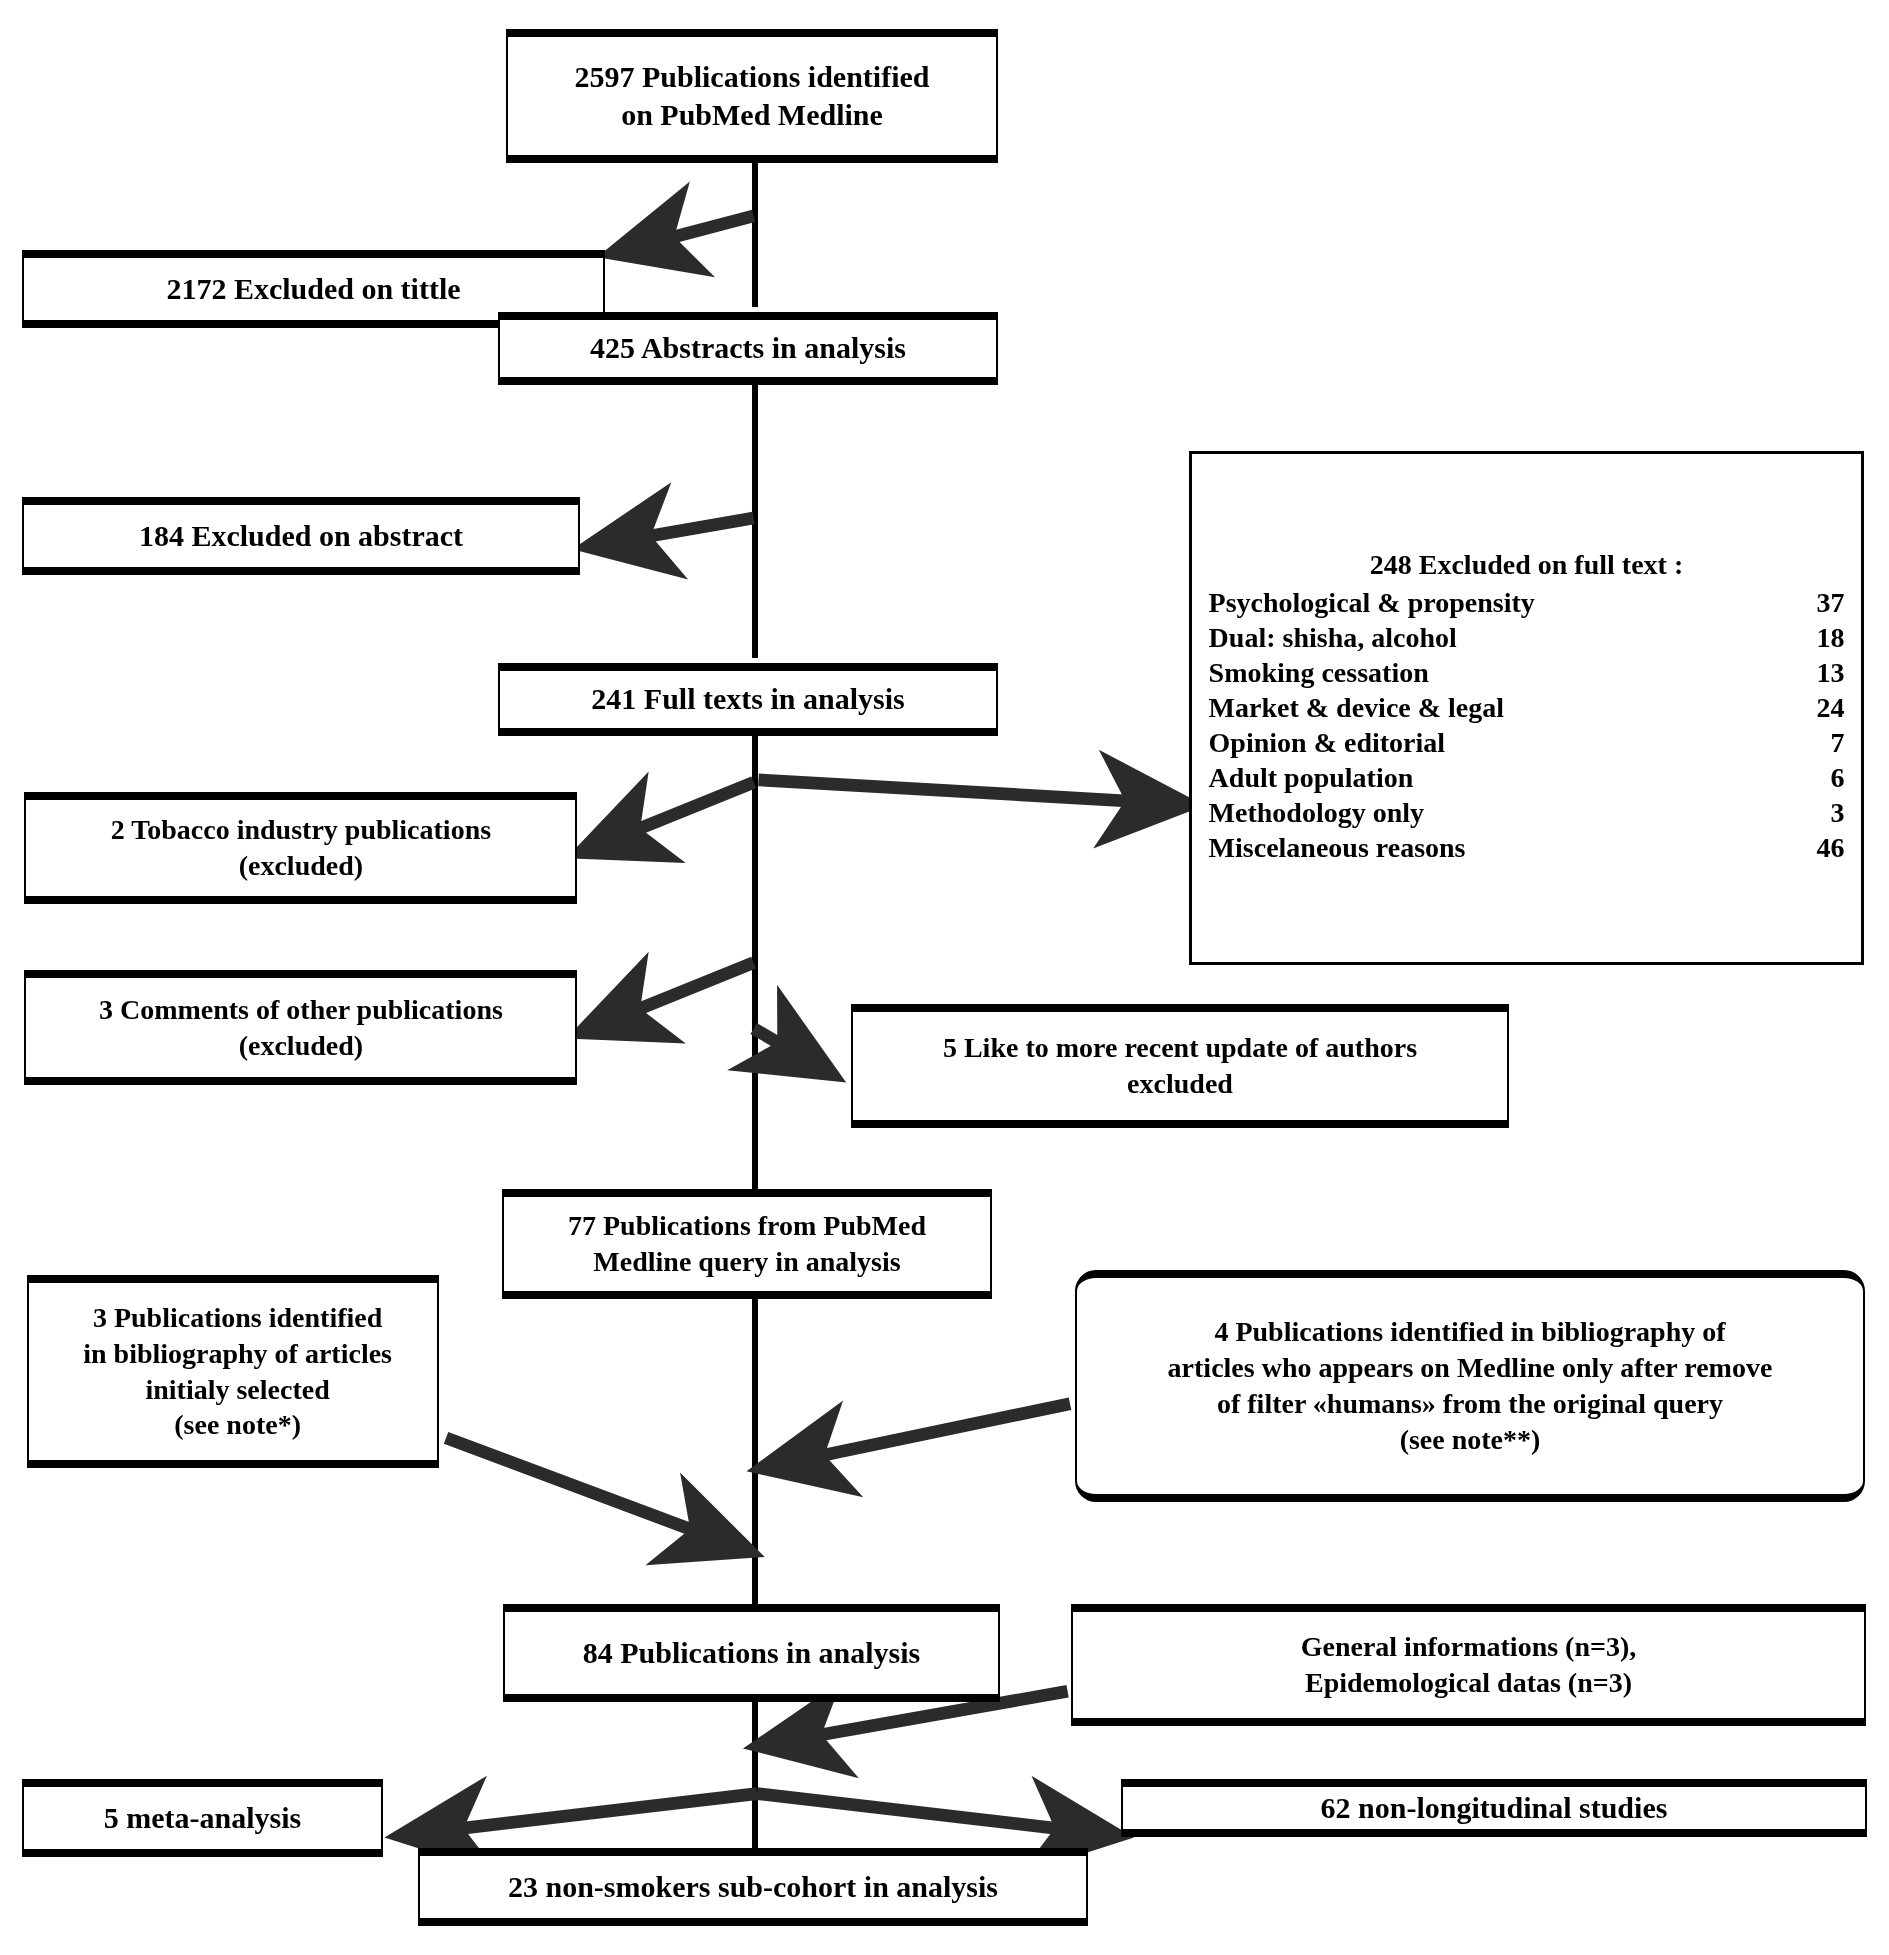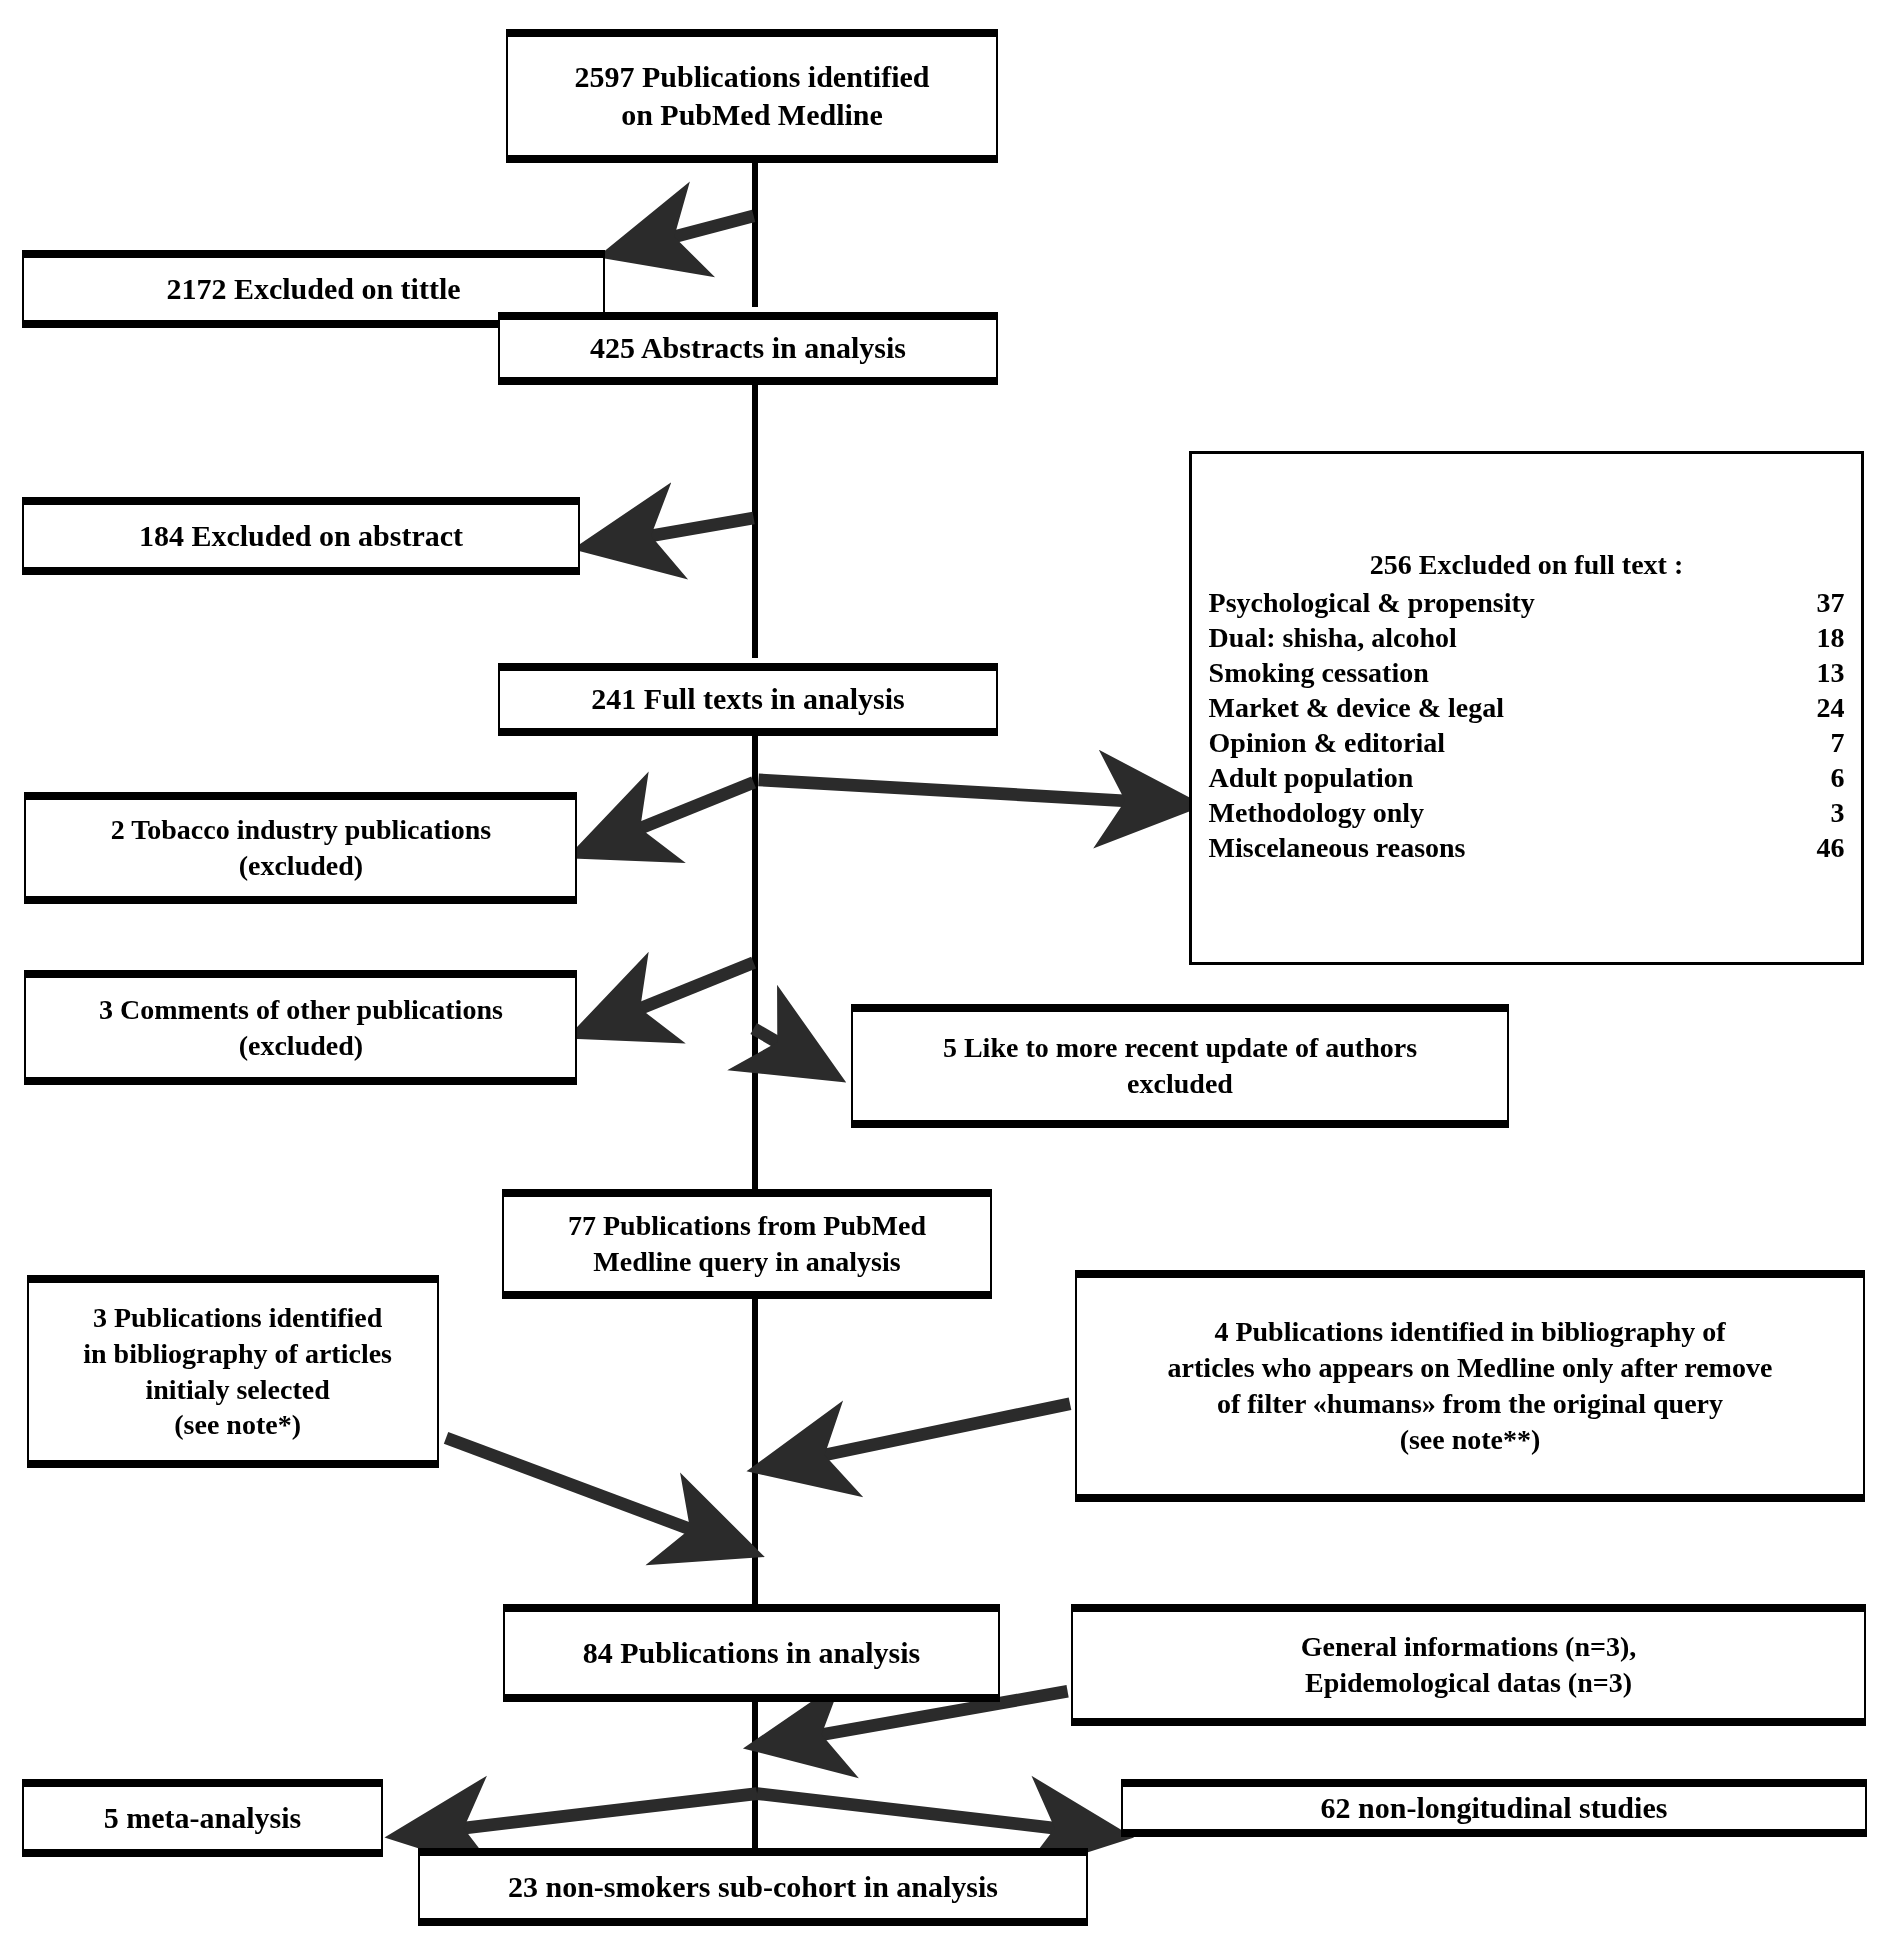--- a/index.html
+++ b/index.html
@@ -136,21 +136,21 @@
     </span>
   </div>
 
   <div class="box" style="left:22px;top:497px;width:558px;height:78px;font-size:30px;">
     <span class="txt">
       <span class="line">184 Excluded on abstract</span>
     </span>
   </div>
 
   <div class="listbox" style="left:1189px;top:451px;width:675px;height:514px;font-size:28px;">
-    <div class="lb-title">256 Excluded on full text :</div>
+    <div class="lb-title">248 Excluded on full text :</div>
     <div class="lb-rows">
       <div class="lb-row">
         <span class="lb-label">Psychological &amp; propensity</span>
         <span class="lb-val">37</span>
       </div>
       <div class="lb-row">
         <span class="lb-label">Dual: shisha, alcohol</span>
         <span class="lb-val">18</span>
       </div>
       <div class="lb-row">
@@ -216,21 +216,21 @@
 
   <div class="box" style="left:27px;top:1275px;width:412px;height:193px;font-size:28px;padding-left:16px;">
     <span class="txt">
       <span class="line">3 Publications identified</span>
       <span class="line">in bibliography of articles</span>
       <span class="line">initialy selected</span>
       <span class="line">(see note*)</span>
     </span>
   </div>
 
-  <div class="box" style="left:1075px;top:1270px;width:790px;height:232px;font-size:28px;">
+  <div class="box" style="left:1075px;top:1270px;width:790px;height:232px;font-size:28px;border-radius:21px;">
     <span class="txt">
       <span class="line">4 Publications identified in bibliography of</span>
       <span class="line">articles who appears on Medline only after remove</span>
       <span class="line">of filter «humans» from the original query</span>
       <span class="line">(see note**)</span>
     </span>
   </div>
 
   <div class="box" style="left:503px;top:1604px;width:497px;height:98px;font-size:30px;">
     <span class="txt">

